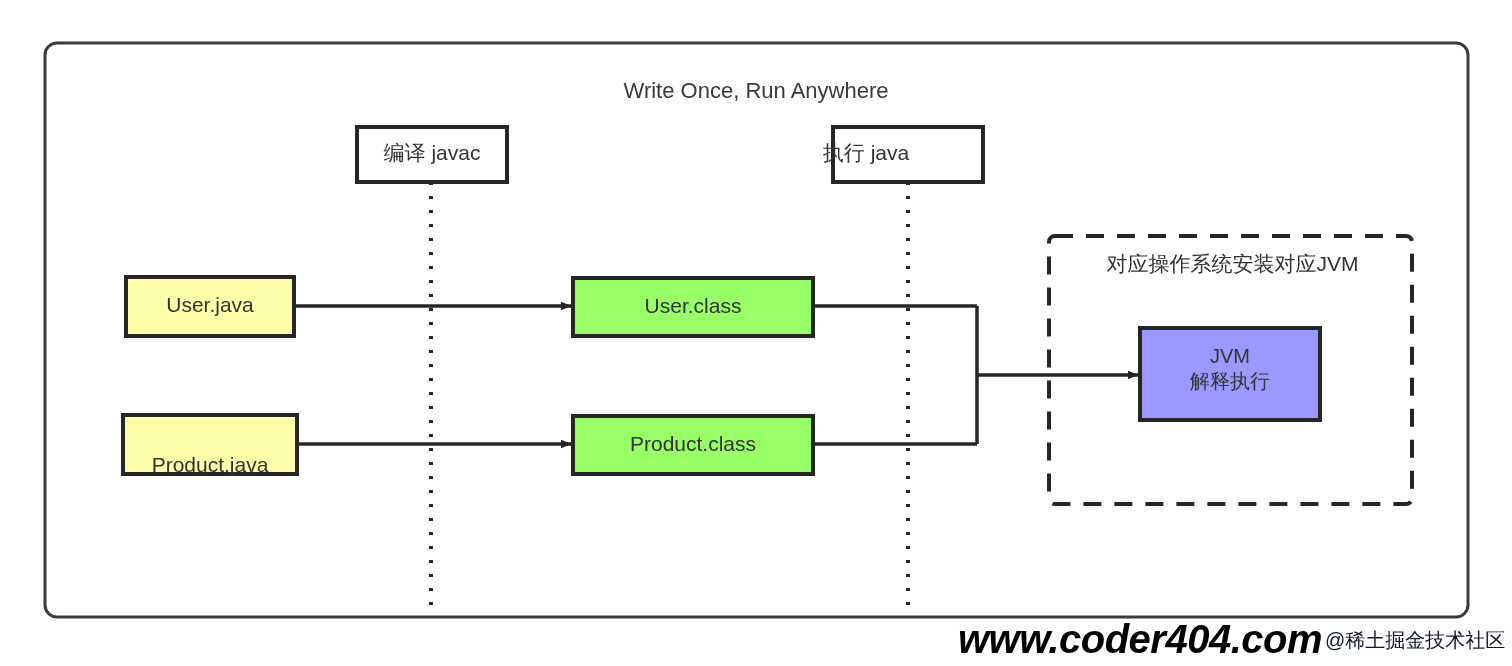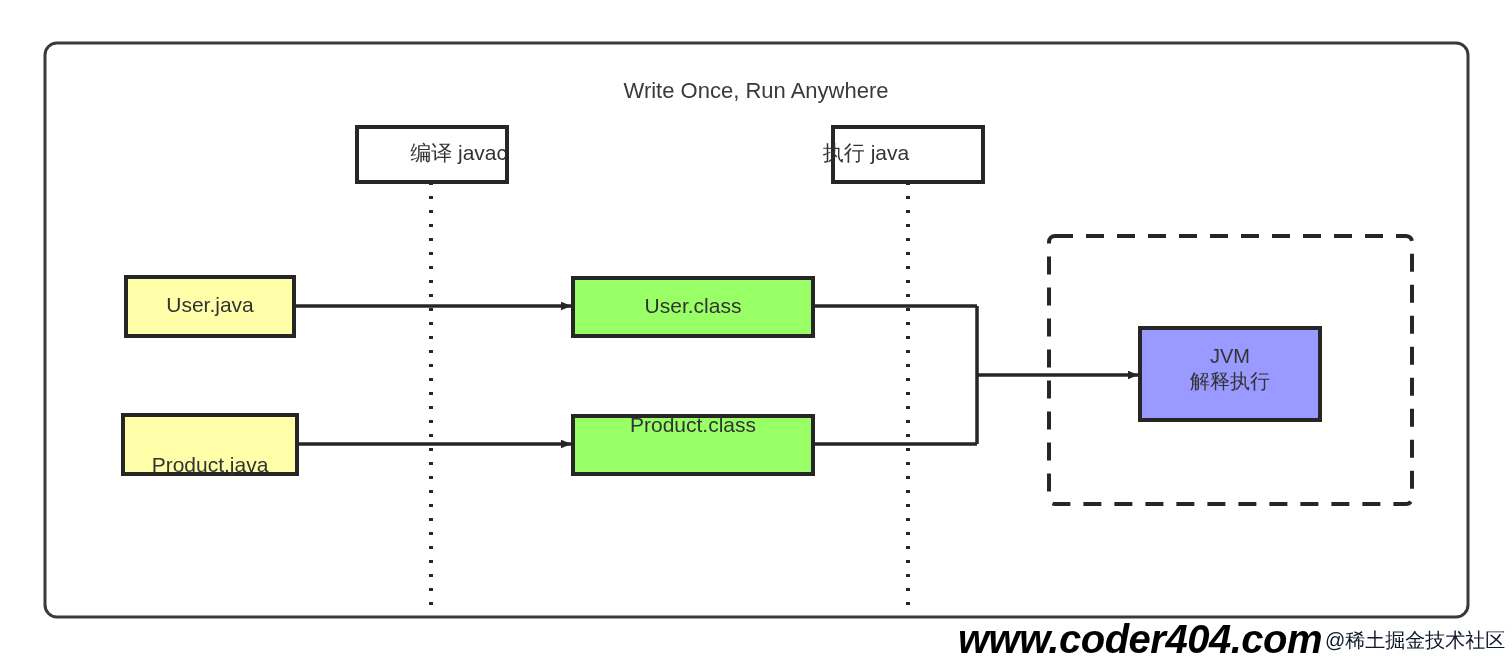--- a/index.html
+++ b/index.html
@@ -41,21 +41,20 @@
     width: 500px;
     font-size: 22px;
     color: #3a3a3a;
   }
 
   #compile-label-text {
     left: 357px;
     top: 140px;
     width: 150px;
     font-size: 21px;
-    text-align: right;
   }
   #run-label-text {
     left: 791px;
     top: 140px;
     width: 150px;
     font-size: 21px;
   }
 
   #src-user-text {
     left: 126px;
@@ -70,21 +69,21 @@
     font-size: 21px;
   }
   #cls-user-text {
     left: 573px;
     top: 293px;
     width: 240px;
     font-size: 21px;
   }
   #cls-product-text {
     left: 573px;
-    top: 412px;
+    top: 431px;
     width: 240px;
     font-size: 21px;
   }
 
   #os-group-text {
     left: 1060px;
     top: 251px;
     width: 345px;
     font-size: 21px;
   }
@@ -162,20 +161,21 @@
 
   <div class="lbl" id="compile-label-text">编译 javac</div>
   <div class="lbl" id="run-label-text">执行 java</div>
 
   <div class="lbl" id="src-user-text">User.java</div>
   <div class="lbl" id="src-product-text">Product.java</div>
 
   <div class="lbl" id="cls-user-text">User.class</div>
   <div class="lbl" id="cls-product-text">Product.class</div>
 
+  <div class="lbl" id="os-group-text">对应操作系统安装对应JVM</div>
 
   <div class="lbl" id="jvm-text">
     <span>JVM</span>
     <span class="l2">解释执行</span>
   </div>
 
   <div id="watermark-url">www.coder404.com</div>
   <div id="watermark-brand">@稀土掘金技术社区</div>
 
 </div>

